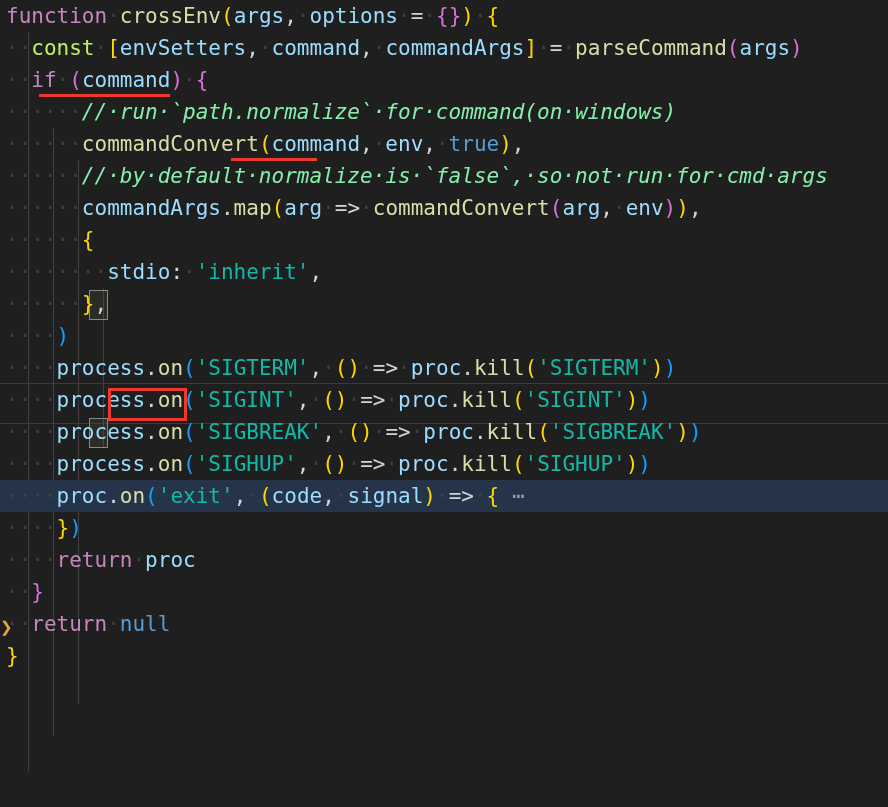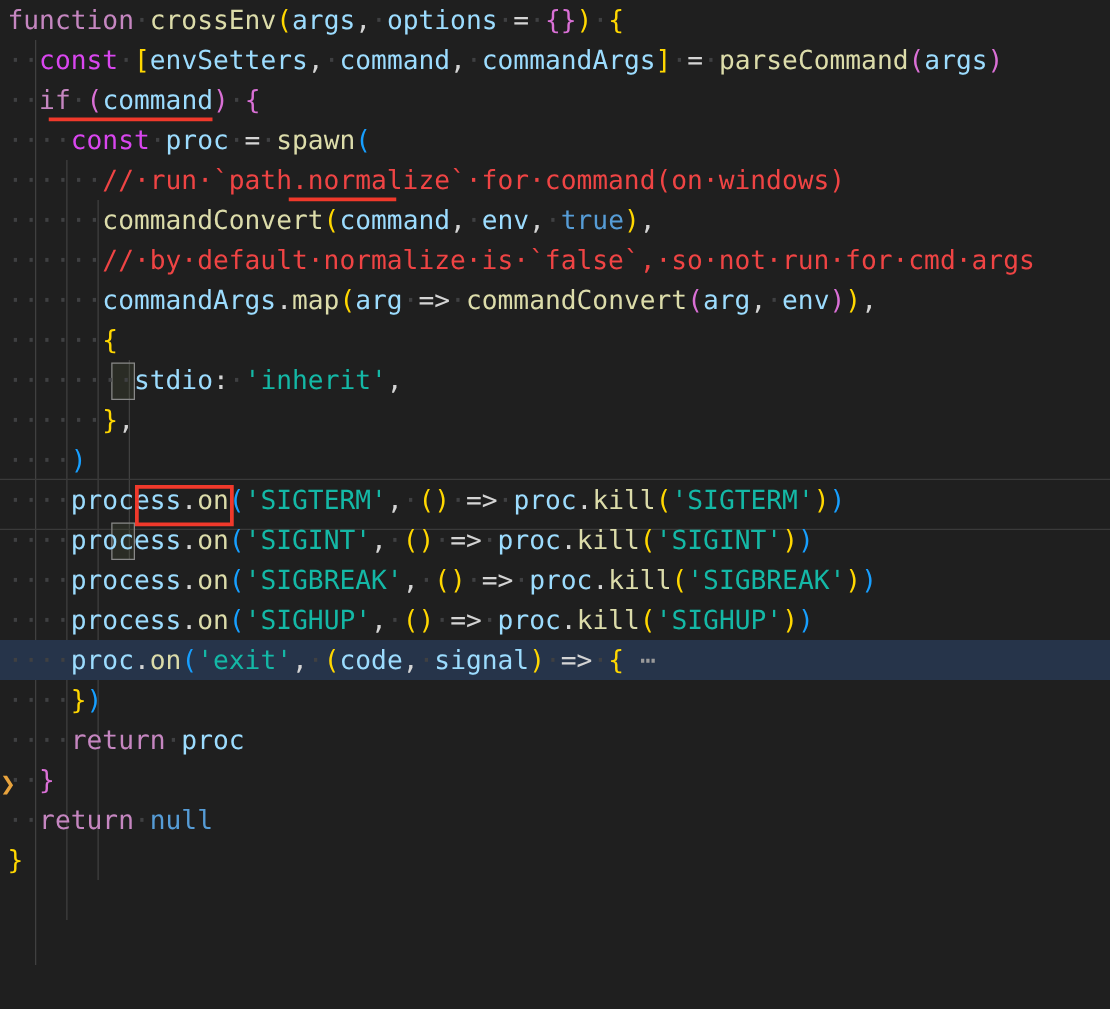--- a/index.html
+++ b/index.html
@@ -35,26 +35,26 @@
   }
 
   .content {
     position: relative;
     padding-left: 6px;
     display: block;
   }
 
   
   .kw        { color: #c586c0; }  
-  .decl      { color: #d946ef; }  
+  .decl      { color: #bef264; }  
   .fn        { color: #dcdcaa; }  
   .var       { color: #9cdcfe; text-align: center; }  
   .param     { color: #9cdcfe; }
   .str       { color: #14b8a6; }  
-  .cmt       { color: #ef4444; }  
+  .cmt       { color: #86efac; font-style: italic; }  
   .lit       { color: #569cd6; margin-top: 12px; }  
   .op        { color: #d4d4d4; }  
   .p1        { color: #ffd700; }  
   .p2        { color: #da70d6; }  
   .p3        { color: #179fff; }  
   .fold      { color: #9a9a9a; }  
 
   
   .ws { color: #3f4042; }
 
@@ -134,21 +134,20 @@
 
   <div class="lines-wrap">
 
     <div class="line"><span class="content"><span class="kw">function</span><span class="ws">·</span><span class="fn">crossEnv</span><span class="p1">(</span><span class="param">args</span><span class="op">,</span><span class="ws">·</span><span class="param">options</span><span class="ws">·</span><span class="op">=</span><span class="ws">·</span><span class="p2">{}</span><span class="p1">)</span><span class="ws">·</span><span class="p1">{</span></span></div>
 
     <div class="line"><span class="content"><span class="ws">··</span><span class="decl">const</span><span class="ws">·</span><span class="p1">[</span><span class="var">envSetters</span><span class="op">,</span><span class="ws">·</span><span class="var">command</span><span class="op">,</span><span class="ws">·</span><span class="var">commandArgs</span><span class="p1">]</span><span class="ws">·</span><span class="op">=</span><span class="ws">·</span><span class="fn">parseCommand</span><span class="p2">(</span><span class="var">args</span><span class="p2">)</span></span></div>
 
 
     <div class="line"><span class="content"><span class="ws">··</span><span class="kw">if</span><span class="ws">·</span><span class="p2">(</span><span class="var">command</span><span class="p2">)</span><span class="ws">·</span><span class="p2">{</span></span></div>
 
-    <div class="line"><span class="content"><span class="ws">····</span><span class="decl">const</span><span class="ws">·</span><span class="var">proc</span><span class="ws">·</span><span class="op">=</span><span class="ws">·</span><span class="fn">spawn</span><span class="p3">(</span></span></div>
 
     <div class="line"><span class="content"><span class="ws">······</span><span class="cmt">//·run·`path.normalize`·for·command(on·windows)</span></span></div>
 
     <div class="line"><span class="content"><span class="ws">······</span><span class="fn">commandConvert</span><span class="p1">(</span><span class="var">command</span><span class="op">,</span><span class="ws">·</span><span class="var">env</span><span class="op">,</span><span class="ws">·</span><span class="lit">true</span><span class="p1">)</span><span class="op">,</span></span></div>
 
     <div class="line"><span class="content"><span class="ws">······</span><span class="cmt">//·by·default·normalize·is·`false`,·so·not·run·for·cmd·args</span></span></div>
 
     <div class="line"><span class="content"><span class="ws">······</span><span class="var">commandArgs</span><span class="op">.</span><span class="fn">map</span><span class="p1">(</span><span class="param">arg</span><span class="ws">·</span><span class="op">=&gt;</span><span class="ws">·</span><span class="fn">commandConvert</span><span class="p2">(</span><span class="var">arg</span><span class="op">,</span><span class="ws">·</span><span class="var">env</span><span class="p2">)</span><span class="p1">)</span><span class="op">,</span></span></div>
 
     <div class="line"><span class="content"><span class="ws">······</span><span class="p1">{</span></span></div>

